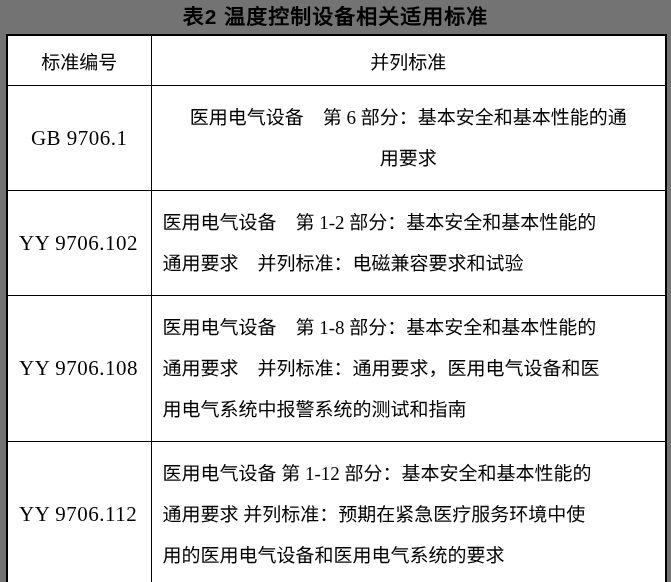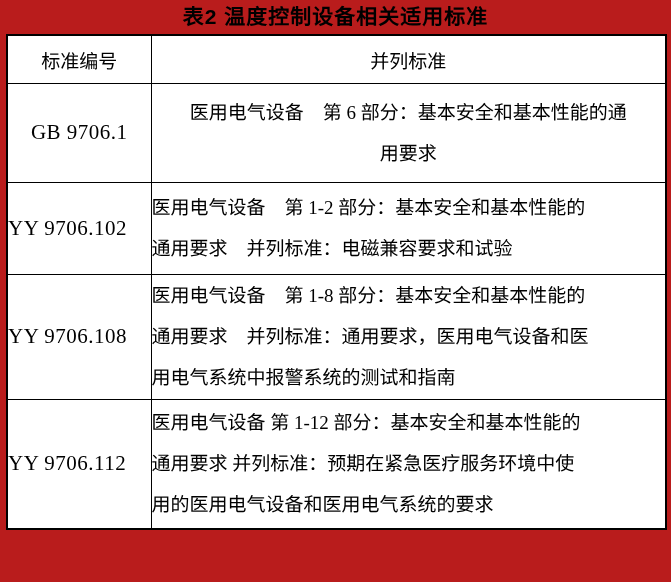--- a/index.html
+++ b/index.html
@@ -4,21 +4,21 @@
 <style>
   html, body {
     margin: 0;
     padding: 0;
     background: #ffffff;
   }
   .page {
     position: relative;
     width: 671px;
     height: 582px;
-    background: #b91c1c;
+    background: #737373;
     color: #000000;
     font-family: "Liberation Serif", "DejaVu Serif", serif;
     overflow: hidden;
   }
   .doc-title {
     margin: 0;
     padding-top: 3px;
     height: 31px;
     text-align: center;
     font-family: "Liberation Sans", "DejaVu Sans", sans-serif;
@@ -31,21 +31,21 @@
   table.standards {
     border-collapse: collapse;
     table-layout: fixed;
     width: 659px;
     margin-left: 6px;
     background: #ffffff;
   }
   table.standards th,
   table.standards td {
     border: 1.5px solid #000000;
-    padding: 0;
+    padding: 11px;
     vertical-align: middle;
     font-weight: normal;
   }
   table.standards {
     border: 2px solid #000000;
   }
   col.code-col  { width: 144px; }
   col.name-col  { width: 515px; }
 
   tr.header-row      { height: 48px; }

